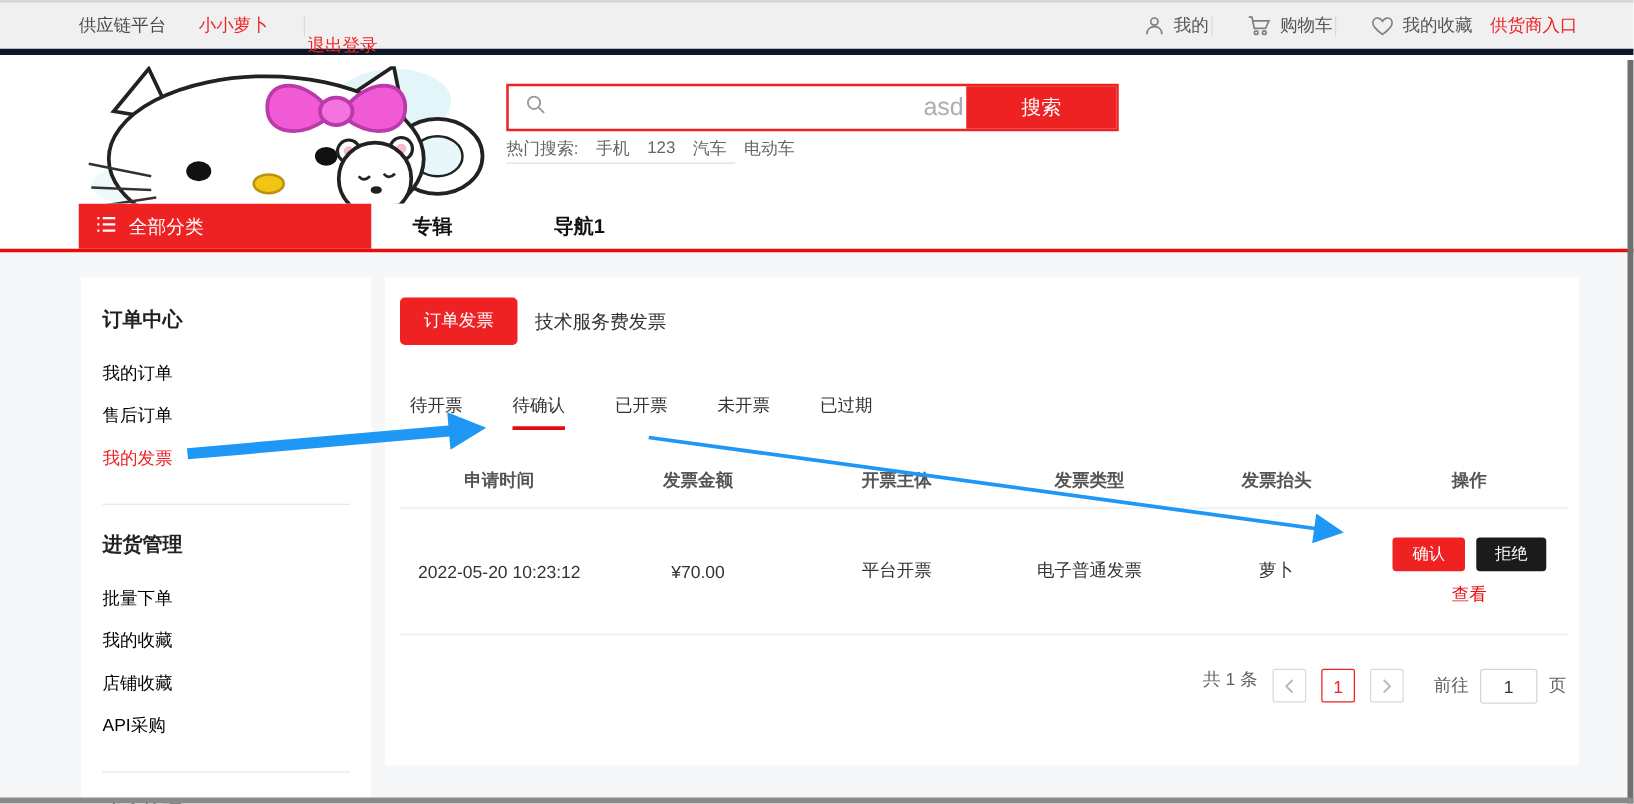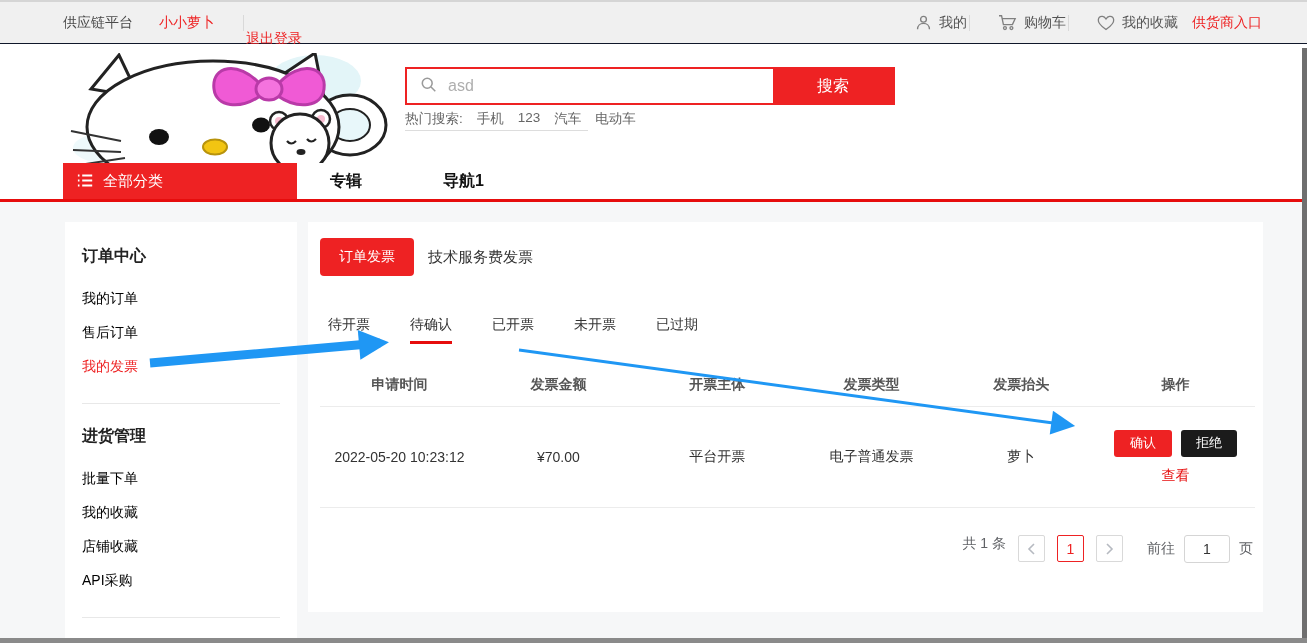--- a/index.html
+++ b/index.html
@@ -1,36 +1,36 @@
 <!DOCTYPE html>
 <html><head>
 <meta charset="utf-8">
 <style>
   html,body{margin:0;padding:0;background:#fff;}
   *{box-sizing:border-box;font-family:"Liberation Sans","DejaVu Sans",sans-serif;}
   .window{position:relative;width:1307px;height:643px;background:#fff;overflow:hidden;}
 
   
   .topbar{position:absolute;left:0;top:0;width:1307px;height:44px;background:#f0f0f0;
-    border-top:2px solid #d5d5d5;border-bottom:1px solid #0f172a;
+    border-top:2px solid #d5d5d5;border-bottom:5px solid #0f172a;
     display:flex;align-items:center;justify-content:space-between;padding:0 45px 0 63px;font-size:14px;color:#4a4a4a;gap:44px;}
   .tb-left,.tb-right{display:flex;align-items:center;}
   .tb-left>*{margin-right:26px;}
   .tb-right>*{margin-left:26px;}
   .red-text{color:#ee2223;}
   .tb-divider{width:1px;height:16px;background:#d9d9d9;margin:0 2px;}
   .tb-item{display:flex;align-items:center;gap:7px;color:#555;cursor:pointer;}
   .tb-item svg{display:block;}
 
   
   .header{position:absolute;left:0;top:44px;width:1307px;height:119px;background:#fff;}
   .logo{position:absolute;left:63px;top:9px;width:327px;height:110px;}
   .search-wrap{position:absolute;left:405px;top:23px;width:490px;height:38px;border:2px solid #ee2223;display:flex;background:#fff;}
   .search-input-area{flex:1;display:flex;align-items:center;padding-left:13px;gap:9px;}
-  .search-input-area input{border:none;outline:none;flex:1;font-size:16px;color:#aeaeae;background:transparent;}
+  .search-input-area input{border:none;outline:none;flex:1;font-size:20px;color:#aeaeae;background:transparent;text-align:right;}
   .search-btn{width:120px;background:#ee2223;color:#fff;border:none;font-size:16px;cursor:pointer;}
   .hot-search{position:absolute;left:405px;top:66px;width:490px;font-size:13.5px;color:#666;
     display:flex;gap:14px;padding-bottom:6px;}
   .hot-underline{position:absolute;left:405px;top:86px;width:183px;height:1px;background:#ddd;}
 
   
   .navbar{position:absolute;left:0;top:163px;width:1307px;height:36px;background:#fff;display:flex;align-items:stretch;}
   .all-cat{position:absolute;left:63px;top:0;width:234px;height:36px;background:#ee2223;color:#fff;
     display:flex;align-items:center;gap:10px;padding-left:14px;font-size:15px;cursor:pointer;}
   .nav-link{position:absolute;top:0;height:36px;display:flex;align-items:center;font-size:16px;font-weight:bold;color:#111;cursor:pointer;}

